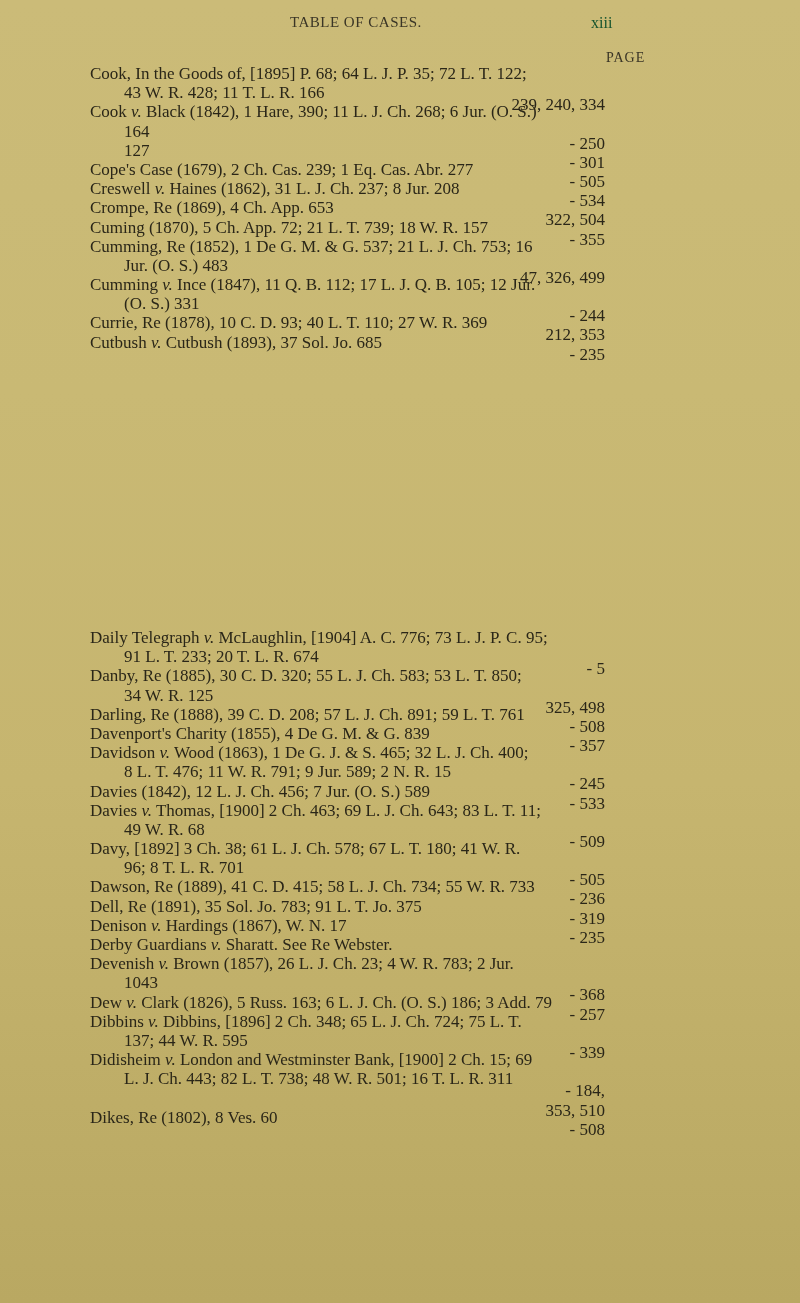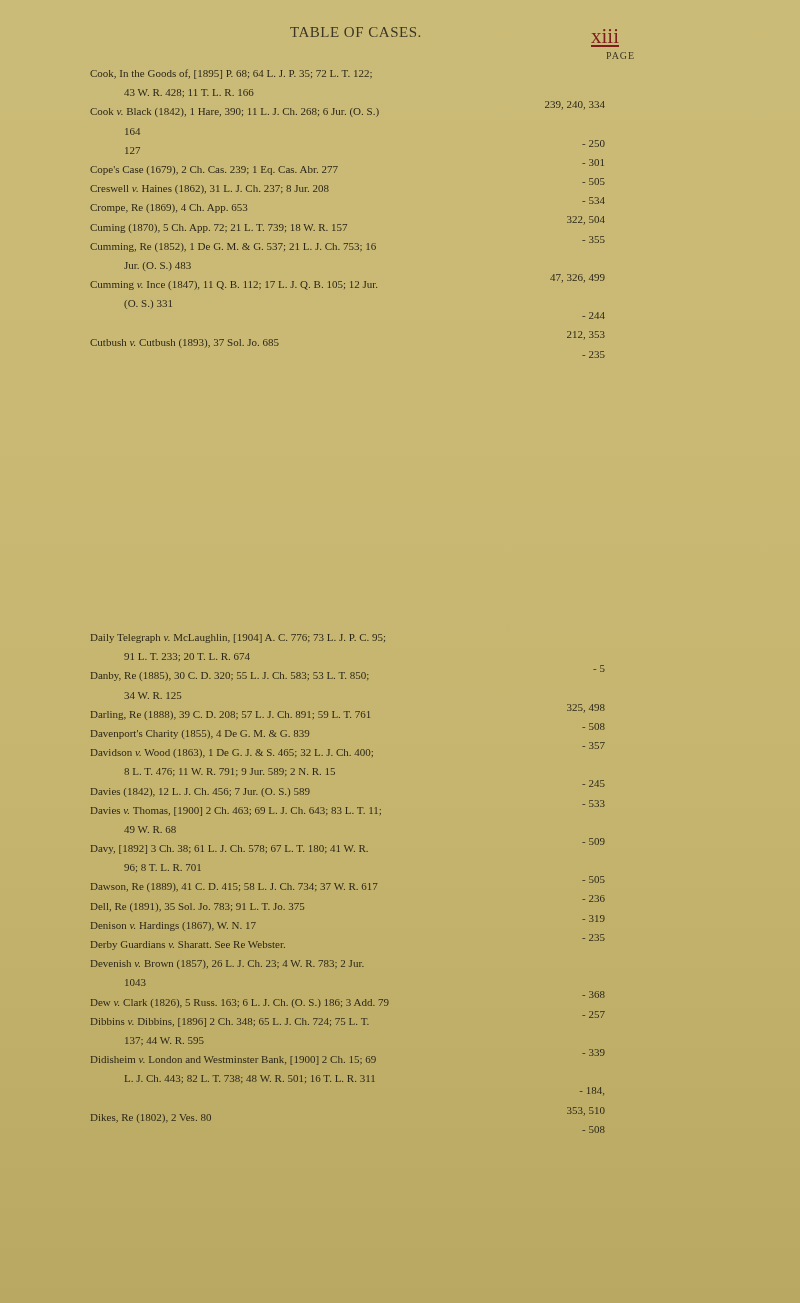--- a/index.html
+++ b/index.html
@@ -15,65 +15,64 @@
       color: #2a2618;
       position: relative;
     }
     .page {
       position: absolute;
       left: 0; top: 0;
       width: 800px; height: 1303px;
     }
     .running-head {
       position: absolute;
-      top: 24px;
+      top: 14px;
       left: 0;
       width: 800px;
       height: 24px;
     }
     .running-title {
       position: absolute;
       left: 290px;
       top: 0;
       font-family: "Liberation Serif", serif;
       font-size: 15px;
       letter-spacing: 0.5px;
       color: #3a3526;
     }
     .page-number {
       position: absolute;
       left: 591px;
       top: 0;
       font-family: "Liberation Serif", serif;
-      font-size: 21px;
-      color: #7f1d1d;
-      text-decoration: underline;
+      font-size: 16px;
+      color: #14532d;
     }
     .page-col-label {
       position: absolute;
       left: 606px;
       top: 50px;
-      font-size: 10px;
+      font-size: 14px;
       letter-spacing: 1px;
       color: #3a3526;
       font-family: "Liberation Serif", serif;
     }
     .entries {
       position: absolute;
       left: 90px;
       width: 510px;
     }
     .entries.c { top: 64px; }
     .entries.d { top: 628px; }
     .line {
       position: relative;
       height: 19.2px;
       line-height: 19.2px;
       font-family: "Liberation Serif", serif;
-      font-size: 11px;
+      font-size: 17px;
       white-space: nowrap;
     }
     .line.indent { padding-left: 34px; }
     .line .txt { display: inline-block; }
     .line .txt i { font-style: italic; }
     .line .pages {
       position: absolute;
       right: -5px;
       top: 12px;
       text-align: center;
@@ -116,21 +115,21 @@
       </div>
       <div class="entry">
         <div class="line"><span class="txt">Cumming, Re (1852), 1 De G. M. &amp; G. 537; 21 L. J. Ch. 753; 16</span></div>
         <div class="line indent"><span class="txt">Jur. (O. S.) 483</span><span class="pages">47, 326, 499</span></div>
       </div>
       <div class="entry">
         <div class="line"><span class="txt">Cumming <i>v.</i> Ince (1847), 11 Q. B. 112; 17 L. J. Q. B. 105; 12 Jur.</span></div>
         <div class="line indent"><span class="txt">(O. S.) 331</span><span class="pages">- 244</span></div>
       </div>
       <div class="entry">
-        <div class="line"><span class="pages">212, 353</span></div>
+        <div class="line"><span class="txt">Currie, Re (1878), 10 C. D. 93; 40 L. T. 110; 27 W. R. 369</span><span class="pages">212, 353</span></div>
       </div>
       <div class="entry">
         <div class="line"><span class="txt">Cutbush <i>v.</i> Cutbush (1893), 37 Sol. Jo. 685</span><span class="pages">- 235</span></div>
       </div>
     </div>
   <div class="entries d" id="sec-d">
       <div class="entry">
         <div class="line"><span class="txt">Daily Telegraph <i>v.</i> McLaughlin, [1904] A. C. 776; 73 L. J. P. C. 95;</span></div>
         <div class="line indent"><span class="txt">91 L. T. 233; 20 T. L. R. 674</span><span class="pages">- 5</span></div>
       </div>
@@ -153,21 +152,21 @@
       </div>
       <div class="entry">
         <div class="line"><span class="txt">Davies <i>v.</i> Thomas, [1900] 2 Ch. 463; 69 L. J. Ch. 643; 83 L. T. 11;</span></div>
         <div class="line indent"><span class="txt">49 W. R. 68</span><span class="pages">- 509</span></div>
       </div>
       <div class="entry">
         <div class="line"><span class="txt">Davy, [1892] 3 Ch. 38; 61 L. J. Ch. 578; 67 L. T. 180; 41 W. R.</span></div>
         <div class="line indent"><span class="txt">96; 8 T. L. R. 701</span><span class="pages">- 505</span></div>
       </div>
       <div class="entry">
-        <div class="line"><span class="txt">Dawson, Re (1889), 41 C. D. 415; 58 L. J. Ch. 734; 37 W. R. 617</span><span class="pages">- 236</span></div>
+        <div class="line"><span class="txt">Dawson, Re (1889), 41 C. D. 415; 58 L. J. Ch. 734; 55 W. R. 733</span><span class="pages">- 236</span></div>
       </div>
       <div class="entry">
         <div class="line"><span class="txt">Dell, Re (1891), 35 Sol. Jo. 783; 91 L. T. Jo. 375</span><span class="pages">- 319</span></div>
       </div>
       <div class="entry">
         <div class="line"><span class="txt">Denison <i>v.</i> Hardings (1867), W. N. 17</span><span class="pages">- 235</span></div>
       </div>
       <div class="entry">
         <div class="line"><span class="txt">Derby Guardians <i>v.</i> Sharatt.  See Re Webster.</span></div>
       </div>
@@ -181,16 +180,16 @@
       <div class="entry">
         <div class="line"><span class="txt">Dibbins <i>v.</i> Dibbins, [1896] 2 Ch. 348; 65 L. J. Ch. 724; 75 L. T.</span></div>
         <div class="line indent"><span class="txt">137; 44 W. R. 595</span><span class="pages">- 339</span></div>
       </div>
       <div class="entry">
         <div class="line"><span class="txt">Didisheim <i>v.</i> London and Westminster Bank, [1900] 2 Ch. 15; 69</span></div>
         <div class="line indent"><span class="txt">L. J. Ch. 443; 82 L. T. 738; 48 W. R. 501; 16 T. L. R. 311</span><span class="pages">- 184,</span></div>
         <div class="line indent"><span class="txt"></span><span class="pages">353, 510</span></div>
       </div>
       <div class="entry">
-        <div class="line"><span class="txt">Dikes, Re (1802), 2 Ves. 80</span><span class="pages">- 508</span></div>
+        <div class="line"><span class="txt">Dikes, Re (1802), 8 Ves. 60</span><span class="pages">- 508</span></div>
       </div>
     </div>
 </div>
 
 </body></html>

